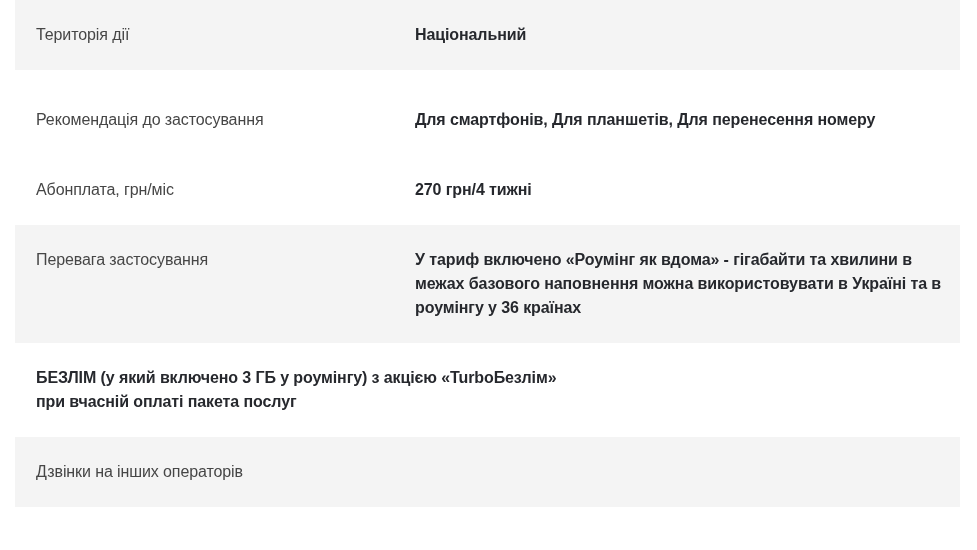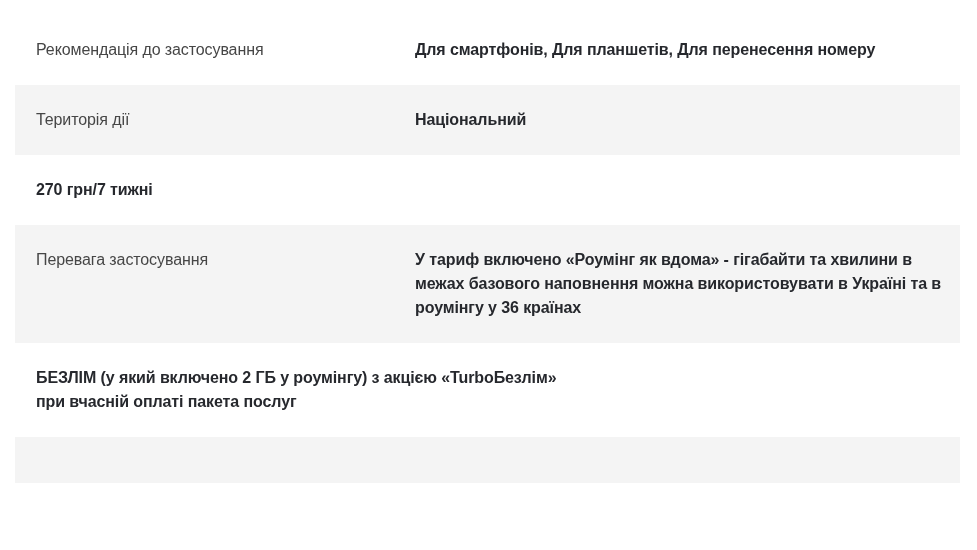--- a/index.html
+++ b/index.html
@@ -45,39 +45,41 @@
     font-weight: 700;
     color: var(--value-text, #26282d);
     letter-spacing: -0.1px;
   }
 </style>
 </head>
 <body>
 
 <div class="spec-table">
 
+  <div class="spec-row striped">
+    <div class="spec-label">Територія дії</div>
+    <div class="spec-value">Національний</div>
+  </div>
+
   <div class="spec-row first">
     <div class="spec-label">Рекомендація до застосування</div>
     <div class="spec-value">Для смартфонів, Для планшетів, Для перенесення номеру</div>
   </div>
 
-  <div class="spec-row striped">
-    <div class="spec-label">Територія дії</div>
-    <div class="spec-value">Національний</div>
-  </div>
-
   <div class="spec-row">
-    <div class="spec-value">270 грн/7 тижні</div>
+    <div class="spec-label">Абонплата, грн/міс</div>
+    <div class="spec-value">270 грн/4 тижні</div>
   </div>
 
   <div class="spec-row striped">
     <div class="spec-label">Перевага застосування</div>
     <div class="spec-value">У тариф включено «Роумінг як вдома» - гігабайти та хвилини в межах базового наповнення можна використовувати в Україні та в роумінгу у 36 країнах</div>
   </div>
 
   <div class="spec-row">
-    <div class="spec-value">БЕЗЛІМ (у який включено 2 ГБ у роумінгу) з акцією «TurboБезлім» при вчасній оплаті пакета послуг</div>
+    <div class="spec-value">БЕЗЛІМ (у який включено 3 ГБ у роумінгу) з акцією «TurboБезлім» при вчасній оплаті пакета послуг</div>
   </div>
 
   <div class="spec-row striped">
+    <div class="spec-label">Дзвінки на інших операторів</div>
   </div>
 
 </div>
 
 </body></html>

